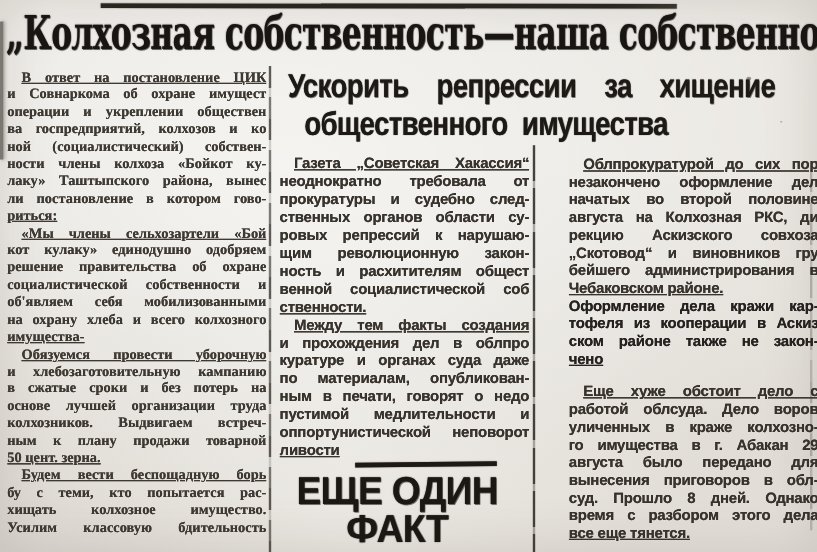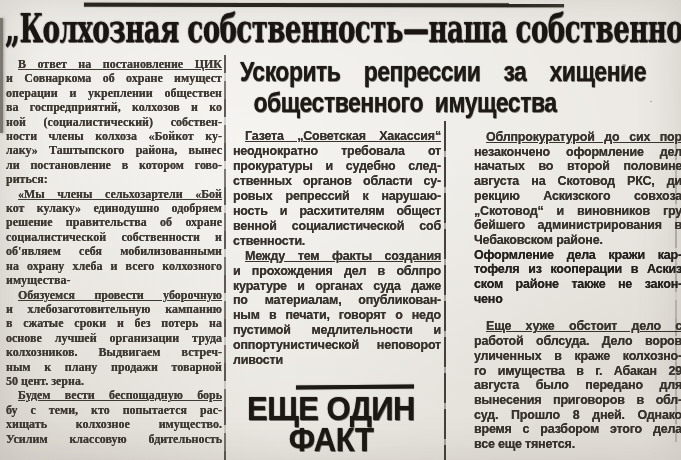--- a/index.html
+++ b/index.html
@@ -41,21 +41,21 @@
   .left-col{left:6px;top:57px;width:216px;
     font:bold 12px/14.4px "Liberation Serif", serif;color:#3d3categories831;
     color:#3e3932;filter:blur(.25px);}
   .mid-col{left:233px;top:129px;width:208px;
     font:bold 12.5px/14.95px "Liberation Sans", sans-serif;letter-spacing:-.2px;filter:blur(.2px);}
   .right-col{left:451px;top:130px;width:208px;
     font:bold 12.5px/14.7px "Liberation Sans", sans-serif;letter-spacing:-.2px;filter:blur(.2px);margin-left:23px;}
   .line{text-align:justify;text-align-last:justify;overflow:hidden;white-space:nowrap;
     text-shadow:0 0 .5px currentColor;}
   .col .line{height:auto;}
-  .line.end{text-align-last:left;}
+  .line.end{text-align-last:left;text-decoration:underline;}
   .line.ind{text-indent:12px;text-decoration:underline;}
   .line.gap{margin-top:13px;}
   .line.dark{color:#262220;}
   
   .mid-rule{position:absolute;left:296px;top:385px;width:118px;height:3.5px;
     background:#1d1a16;transform:rotate(-.6deg);box-shadow:0 0 1px rgba(25,21,17,.7);}
   .fact{position:absolute;left:240px;width:182px;margin:0;text-align:center;
     font-family:"Liberation Sans", sans-serif;font-weight:bold;font-size:31px;line-height:31px;
     color:#1b1814;letter-spacing:-.5px;transform:scaleY(1.05);transform-origin:top left;
     text-shadow:0 0 1px rgba(22,18,14,.85), .7px .7px 0 rgba(22,18,14,.5);}
@@ -118,38 +118,39 @@
 
   <h2 class="subhead sh1">Ускорить репрессии за хищение</h2>
   <h2 class="subhead sh2">общественного имущества</h2>
 
   <div class="col mid-col">
       <div class="line ind">Газета „Советская Хакассия“</div>
       <div class="line">неоднократно требовала от</div>
       <div class="line">прокуратуры и судебно след-</div>
       <div class="line">ственных органов области су-</div>
       <div class="line">ровых репрессий к нарушаю-</div>
+      <div class="line">щим революционную закон-</div>
       <div class="line">ность и расхитителям общест</div>
       <div class="line">венной социалистической соб</div>
       <div class="line end">ственности.</div>
       <div class="line ind">Между тем факты создания</div>
       <div class="line">и прохождения дел в облпро</div>
       <div class="line">куратуре и органах суда даже</div>
       <div class="line">по материалам, опубликован-</div>
       <div class="line">ным в печати, говорят о недо</div>
       <div class="line">пустимой медлительности и</div>
       <div class="line">оппортунистической неповорот</div>
       <div class="line end">ливости</div>
     </div>
   <div class="divider d2"></div>
   <div class="col right-col">
       <div class="line ind">Облпрокуратурой до сих пор</div>
       <div class="line">незакончено оформление дел</div>
       <div class="line">начатых во второй половине</div>
-      <div class="line">августа на Скотовод РКС, ди</div>
+      <div class="line">августа на Колхозная РКС, ди</div>
       <div class="line">рекцию Аскизского совхоза</div>
       <div class="line">„Скотовод“ и виновников гру</div>
       <div class="line">бейшего администрирования в</div>
       <div class="line end">Чебаковском районе.</div>
       <div class="line dark">Оформление дела кражи кар-</div>
       <div class="line dark">тофеля из кооперации в Аскиз</div>
       <div class="line dark">ском районе также не закон-</div>
       <div class="line end dark">чено</div>
       <div class="line ind gap">Еще хуже обстоит дело с</div>
       <div class="line">работой облсуда. Дело воров</div>

